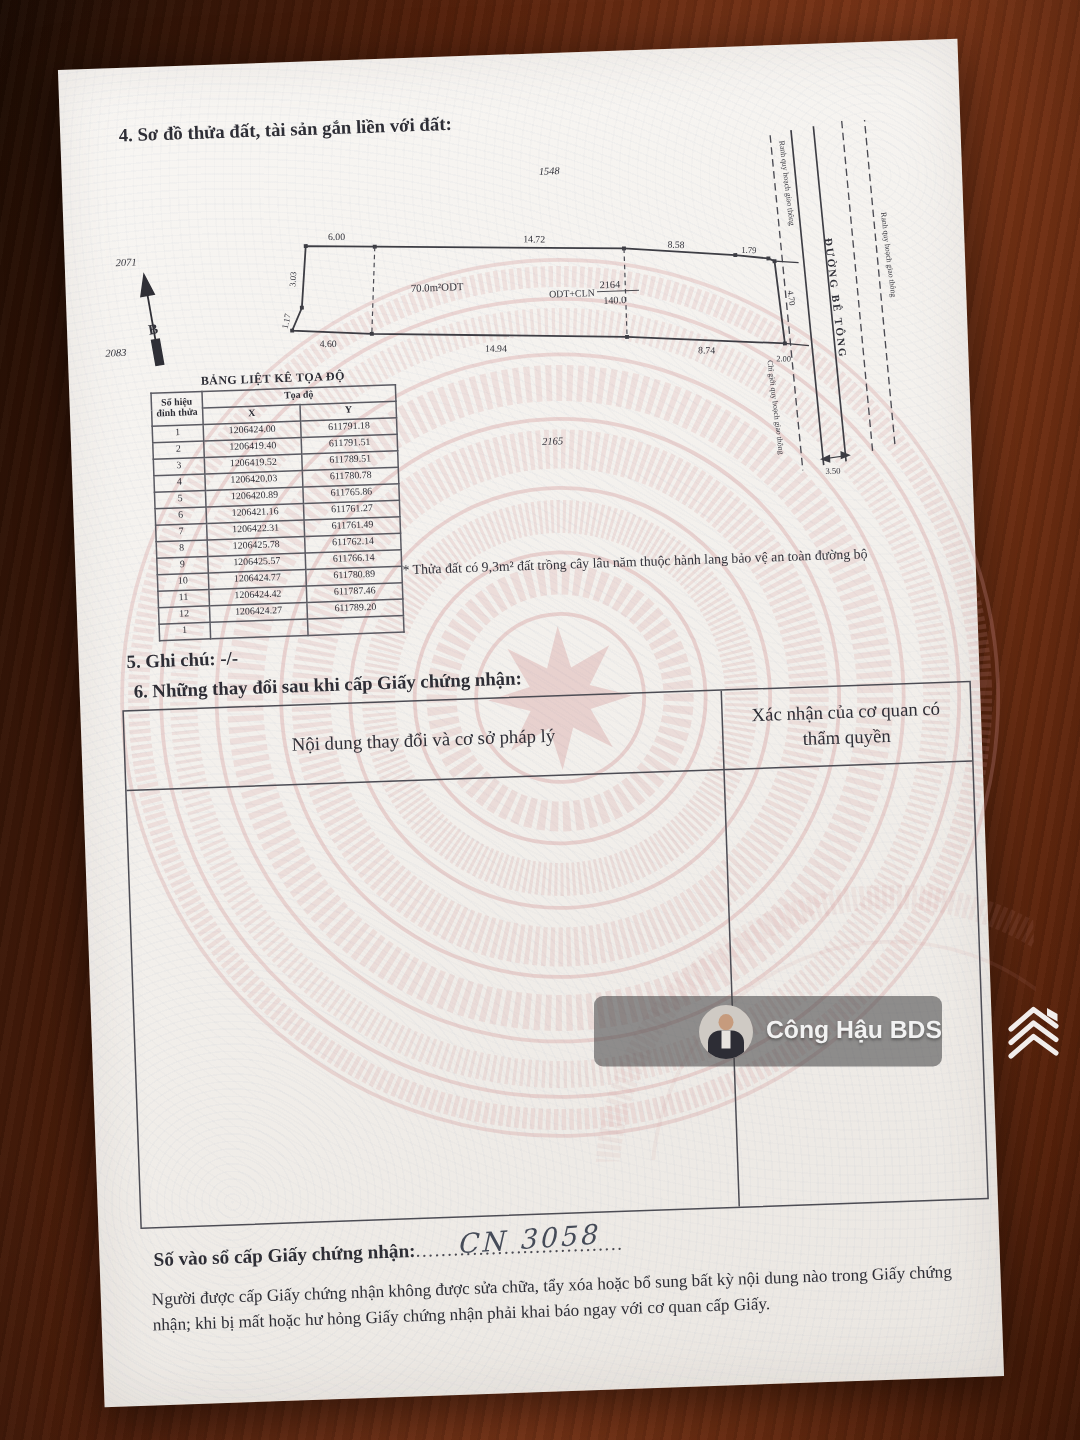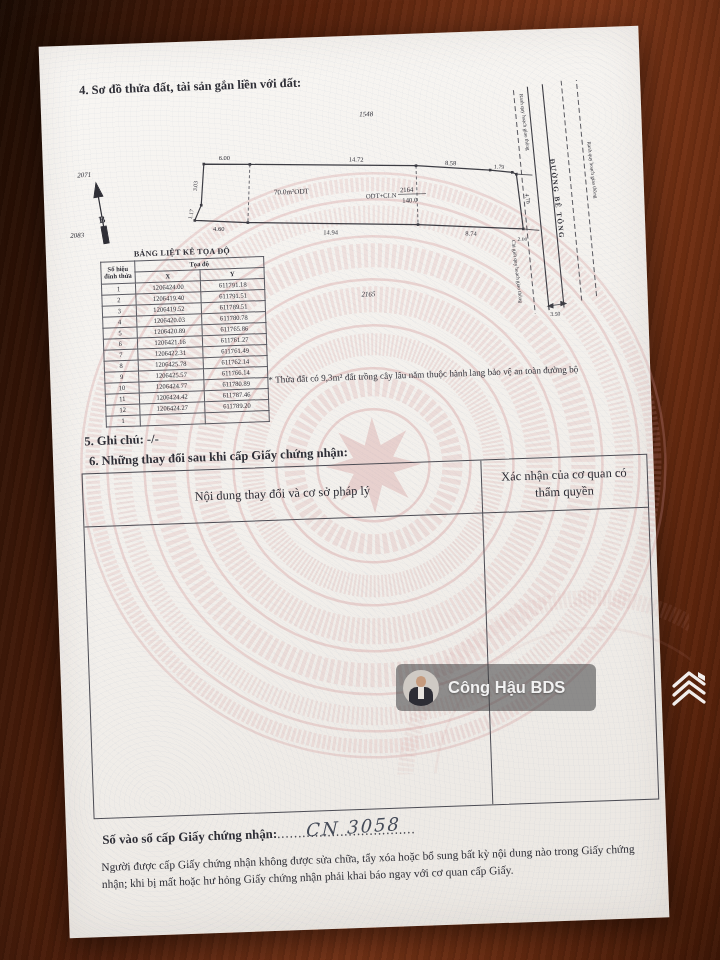--- a/index.html
+++ b/index.html
@@ -42,23 +42,23 @@
   .bt-header{position:absolute;left:0;top:0;width:100%;height:52px;border-bottom:1.2px solid #4c4c54;display:flex;}
   .bt-h-left{width:398px;display:flex;align-items:center;justify-content:center;font-size:12.5px;color:#2e2e36;}
   .bt-h-right{flex:1;display:flex;align-items:center;justify-content:center;text-align:center;font-size:12.5px;color:#2e2e36;padding:0 10px;line-height:1.35;}
   
   .registry{position:absolute;left:36px;top:788px;width:560px;font-size:12.8px;color:#2e2e36;}
   .registry .dots{letter-spacing:1px;color:#4a4a52;}
   .hand{position:absolute;left:204px;top:-8px;font-size:18px;font-style:italic;color:#454b58;
     font-family:"DejaVu Serif",serif;transform:rotate(-2deg) skewX(-6deg);letter-spacing:2px;}
   .footer{position:absolute;left:34px;top:814px;width:560px;font-size:11.4px;line-height:1.5;color:#2e2e36;text-align:left;}
   
-  .wm-bar{position:absolute;left:396px;top:664px;width:200px;height:47px;border-radius:6px;
+  .wm-bar{position:absolute;left:396px;top:664px;width:232px;height:47px;border-radius:6px;
     background:rgba(62,62,64,0.55);display:flex;align-items:center;padding-left:7px;box-sizing:border-box;
-    font-family:"Liberation Sans",sans-serif;}
+    font-family:"Liberation Sans",sans-serif;justify-content:flex-end;}
   .wm-avatar{width:36px;height:36px;border-radius:50%;background:#cfcac4;position:relative;overflow:hidden;flex:0 0 36px;}
   .wm-avatar .head{position:absolute;left:13px;top:6px;width:10px;height:11px;border-radius:50%;background:#c69b7d;}
   .wm-avatar .body{position:absolute;left:6px;top:17px;width:24px;height:20px;border-radius:8px 8px 0 0;background:#2d2d35;}
   .wm-avatar .shirt{position:absolute;left:15px;top:17px;width:6px;height:12px;background:#e8e4df;}
   .wm-text{color:#f2f2f2;font-size:16.5px;font-weight:bold;margin-left:9px;text-shadow:0 1px 2px rgba(0,0,0,0.35);}
   .side-icon{position:absolute;left:666px;top:664px;width:46px;height:50px;}
   svg text{fill:#33333b;font-family:"Liberation Serif",serif;}
 </style>
 </head>
 <body>

